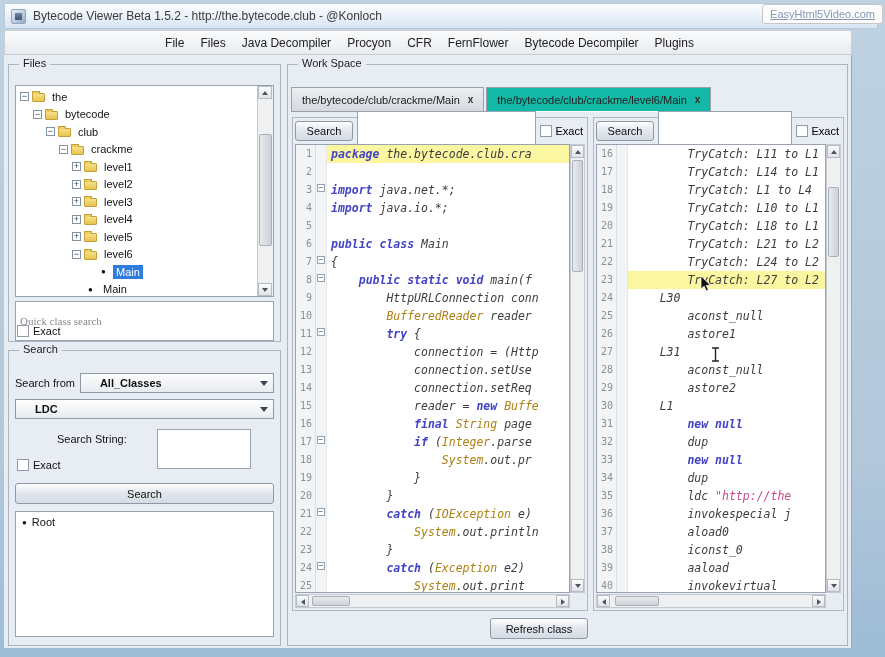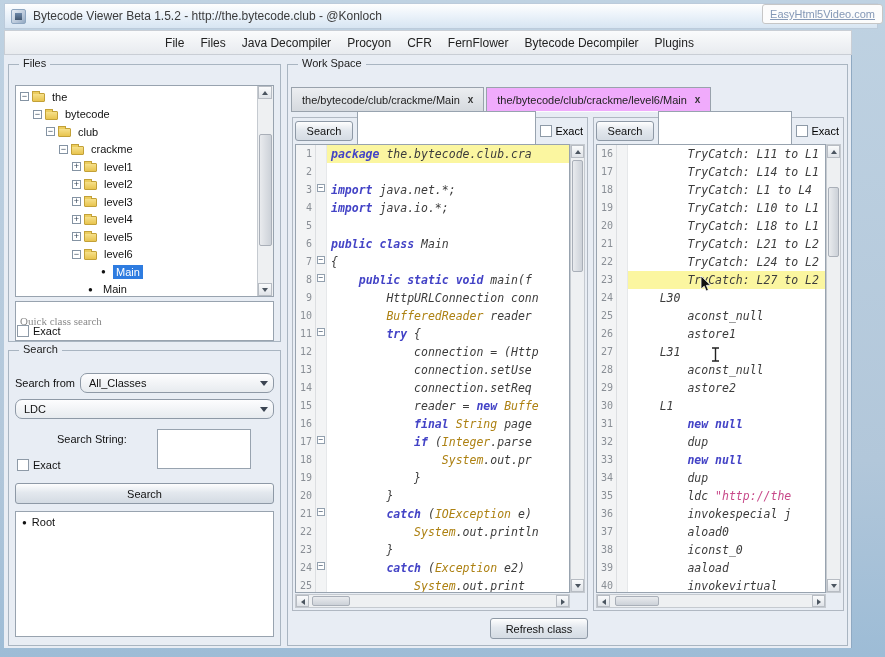--- a/index.html
+++ b/index.html
@@ -59,22 +59,22 @@
   .cb { width: 12px; height: 12px; background: #fff; border: 1px solid #8e9aa7; flex: none; }
   .cb-row { position: absolute; display: flex; align-items: center; gap: 4px; font-size: 11px; color:#111; }
   .files-exact { left: 8px; top: 260px; }
 
   
   .search-panel { left: 8px; top: 350px; width: 273px; height: 296px; }
   .sp-label { font-size: 11px; color: #111; }
   .sfrom-row { position: absolute; left: 6px; top: 22px; right: 6px; height: 20px;
     display: flex; align-items: center; gap: 5px; }
   .combo { flex: 1; height: 20px; background: linear-gradient(#fdfdfe,#e7ebef);
-    border: 1px solid #8e99a6; border-radius: 7px; display: flex; align-items: center;
-    font-size: 11px; color: #111; padding-left: 8px; position: relative; }
+    border: 1px solid #8e99a6; border-radius: 0; display: flex; align-items: center;
+    font-size: 11px; color: #111; padding-left: 19px; position: relative; font-weight: bold; }
   .combo-arrow { position: absolute; right: 5px; top: 7px; width: 0; height: 0;
     border-left: 4px solid transparent; border-right: 4px solid transparent; border-top: 5px solid #3c4552; }
   .combo2 { position: absolute; left: 6px; top: 48px; right: 6px; height: 20px; display:flex; }
   .sstr-label { position: absolute; left: 48px; top: 82px; }
   .sstr-field { position: absolute; left: 148px; top: 78px; width: 94px; height: 19px; }
   .search-exact { left: 8px; top: 108px; }
   .btn { background: linear-gradient(#fefefe,#e3e8ee 45%,#d4dbe3);
     border: 1px solid #8e99a6; border-radius: 3px; font-size: 11px; color: #111;
     font-family: "Liberation Sans", sans-serif; }
   .sp-search-btn { position: absolute; left: 6px; top: 132px; right: 6px; height: 21px; }
@@ -83,21 +83,21 @@
   .result-row { display: flex; align-items: center; gap: 5px; font-size: 11px;
     padding: 4px 6px; color: #111; }
   .result-bullet { font-size: 8px; }
 
   
   .workspace-panel { left: 287px; top: 64px; width: 561px; height: 582px; }
   .tab-strip { position: absolute; left: 3px; top: 22px; right: 3px; height: 25px; display: flex; }
   .tab { height: 25px; padding: 0 10px; display: flex; align-items: center; gap: 8px;
     font-size: 11px; color: #222; background: linear-gradient(#eceef1,#d5d9de);
     border: 1px solid #99a2ac; margin-right: 2px; }
-  .tab.active { background: #f0abfc; border-bottom-color: #fbfcfd; }
+  .tab.active { background: #14b8a6; border-bottom-color: #fbfcfd; }
   .tab-close { font-size: 10px; font-weight: bold; color: #333; }
 
   .editors { position: absolute; left: 4px; top: 52px; right: 3px; bottom: 34px; display: flex; gap: 5px; }
   .editor { position: relative; flex: none; background: #e8edf4; border: 1px solid #b0b8c2; }
   .editor.left { width: 296px; }
   .editor.right { flex: 1; }
   .esearch { position: absolute; top: 2px; left: 2px; right: 2px; height: 22px;
     display: flex; align-items: center; gap: 4px; }
   .search-btn { width: 58px; height: 20px; flex: none; }
   .efield { flex: 1; height: 18px; }

